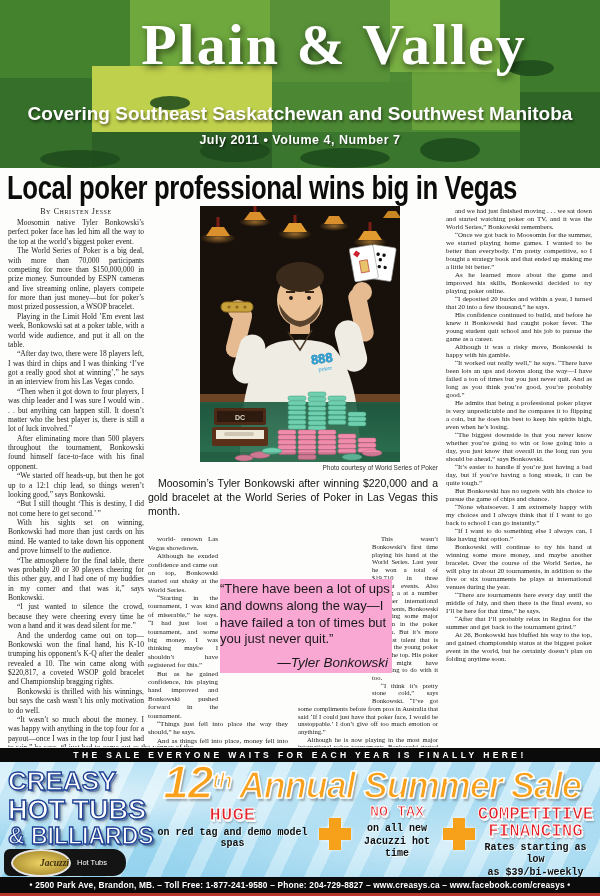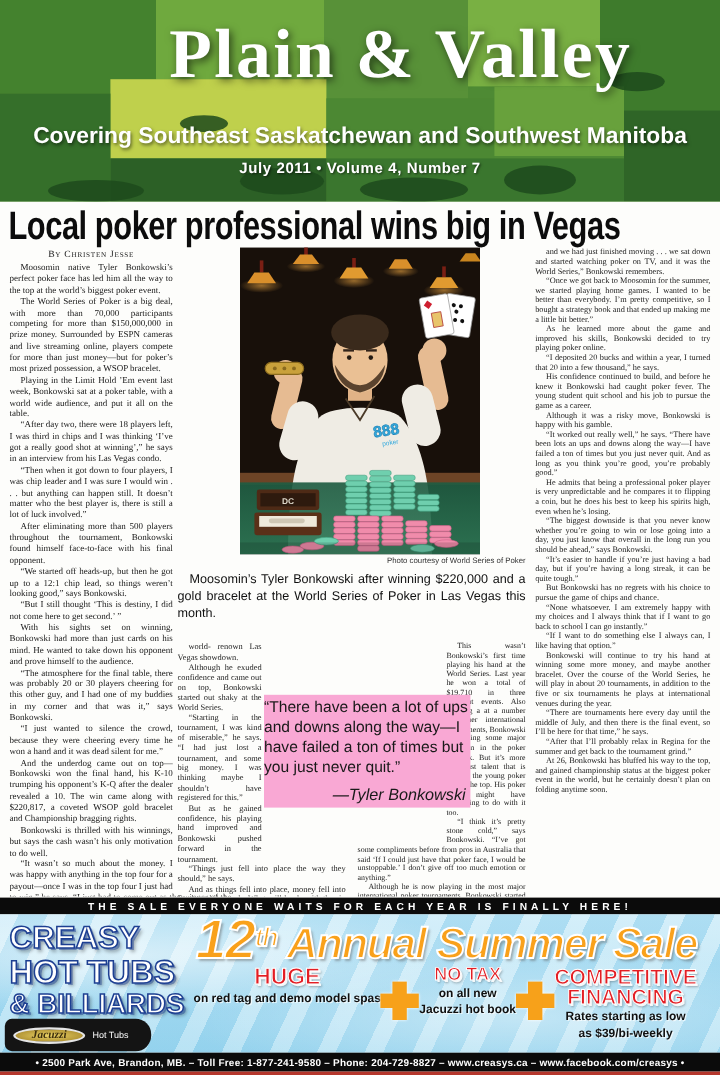--- a/index.html
+++ b/index.html
@@ -86,37 +86,37 @@
   .brand .b1{font-size:26px;}
   .brand .b2{font-size:27px;}
   .brand .b3{font-size:23px;}
   .sale-title{position:absolute;left:146px;top:-4px;width:452px;text-align:center;white-space:nowrap;
       font-family:"Liberation Sans","DejaVu Sans",sans-serif;font-weight:bold;font-style:italic;
       color:#f9a11b;-webkit-text-stroke:1.6px #fff;letter-spacing:-1px;
       text-shadow:2px 3px 2px rgba(90,90,90,.45);font-size:36px;line-height:46px;}
   .sale-title .num{font-size:46px;}
   .sale-title .sup{font-size:22px;vertical-align:10px;}
   .offers{position:absolute;left:146px;top:44px;width:450px;display:flex;align-items:flex-start;
-      justify-content:center;font-family:Liberation Sans, sans-serif;}
+      justify-content:space-between;font-family:Liberation Mono, monospace;}
   .offer{text-align:center;}
   .offer .big{font-weight:bold;color:#e31e24;-webkit-text-stroke:.8px #fff;line-height:.98;
       text-shadow:1.5px 1.5px 0 rgba(255,255,255,.9),2px 2.5px 2px rgba(0,0,0,.3);}
   .o1 .big{font-size:19px;}
   .o2 .big{font-size:15px;}
   .o3 .big{font-size:17.5px;}
   .offer .small{font-size:10px;font-weight:bold;color:#101010;line-height:1.15;margin-top:2px;
       text-shadow:1px 1px 0 rgba(255,255,255,.7);}
   .plus{position:relative;width:32px;height:32px;margin-top:12px;flex:0 0 auto;
       filter:drop-shadow(0 0 1.5px #fff);}
   .plus::before{content:"";position:absolute;left:0;top:10px;width:32px;height:12px;background:#f7a11a;}
   .plus::after{content:"";position:absolute;left:10px;top:0;width:12px;height:32px;background:#f7a11a;}
   .jacuzzi{position:absolute;left:4px;bottom:1px;width:122px;height:27px;background:#141414;
       border-radius:6px 13px 13px 6px;display:flex;align-items:center;gap:6px;padding:0 7px;box-sizing:border-box;}
-  .joval{width:60px;height:14px;border-radius:50%;border:2px solid #e5e5e5;box-sizing:border-box;
-      background:radial-gradient(#ecd366,#9a7b22);display:flex;align-items:center;justify-content:center;}
+  .joval{width:60px;height:28px;border-radius:50%;border:2px solid #e5e5e5;box-sizing:border-box;
+      background:radial-gradient(#ecd366,#9a7b22);display:flex;align-items:center;justify-content:flex-end;}
   .joval span{font:bold italic 9.5px "Liberation Serif","DejaVu Serif",serif;color:#3c2f0e;}
   .jlabel{color:#fff;font:7.5px "Liberation Sans","DejaVu Sans",sans-serif;}
   .ad-contact{height:16px;background:#0b0b0b;color:#fff;display:flex;align-items:center;justify-content:center;
       font:bold 8.3px "Liberation Sans","DejaVu Sans",sans-serif;letter-spacing:.2px;}
   .ad-red{height:3px;background:#b5372d;}
 </style>
 </head>
 <body>
 
 <div class="page">
@@ -389,21 +389,21 @@
       <div class="sale-title"><span class="num">12</span><span class="sup">th</span><span> Annual Summer Sale</span></div>
       <div class="offers">
         <div class="offer o1">
           <div class="big">HUGE</div>
           <div class="small">on red tag and demo model spas</div>
         </div>
         <div class="plus"></div>
         <div class="offer o2">
           <div class="big">NO TAX</div>
           <div class="small">on all new</div>
-          <div class="small">Jacuzzi hot book</div>
+          <div class="small">Jacuzzi hot time</div>
         </div>
         <div class="plus"></div>
         <div class="offer o3">
           <div class="big">COMPETITIVE</div>
           <div class="big">FINANCING</div>
           <div class="small">Rates starting as low</div>
           <div class="small">as $39/bi-weekly</div>
         </div>
       </div>
       <div class="jacuzzi">

